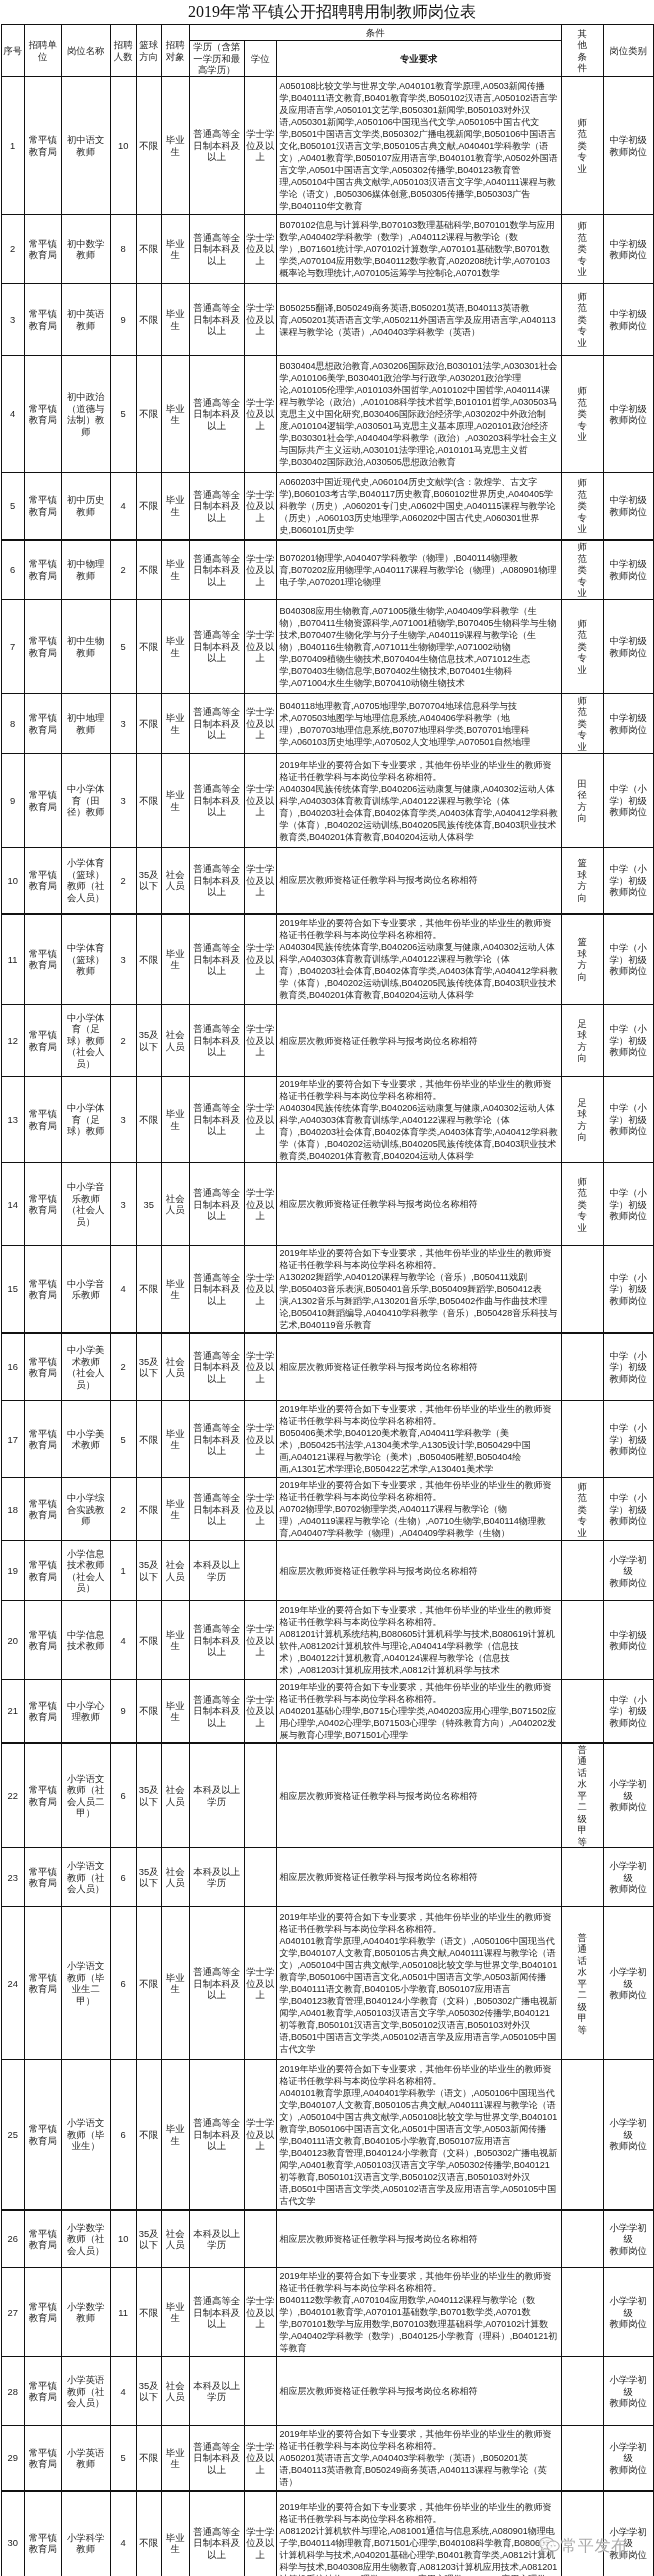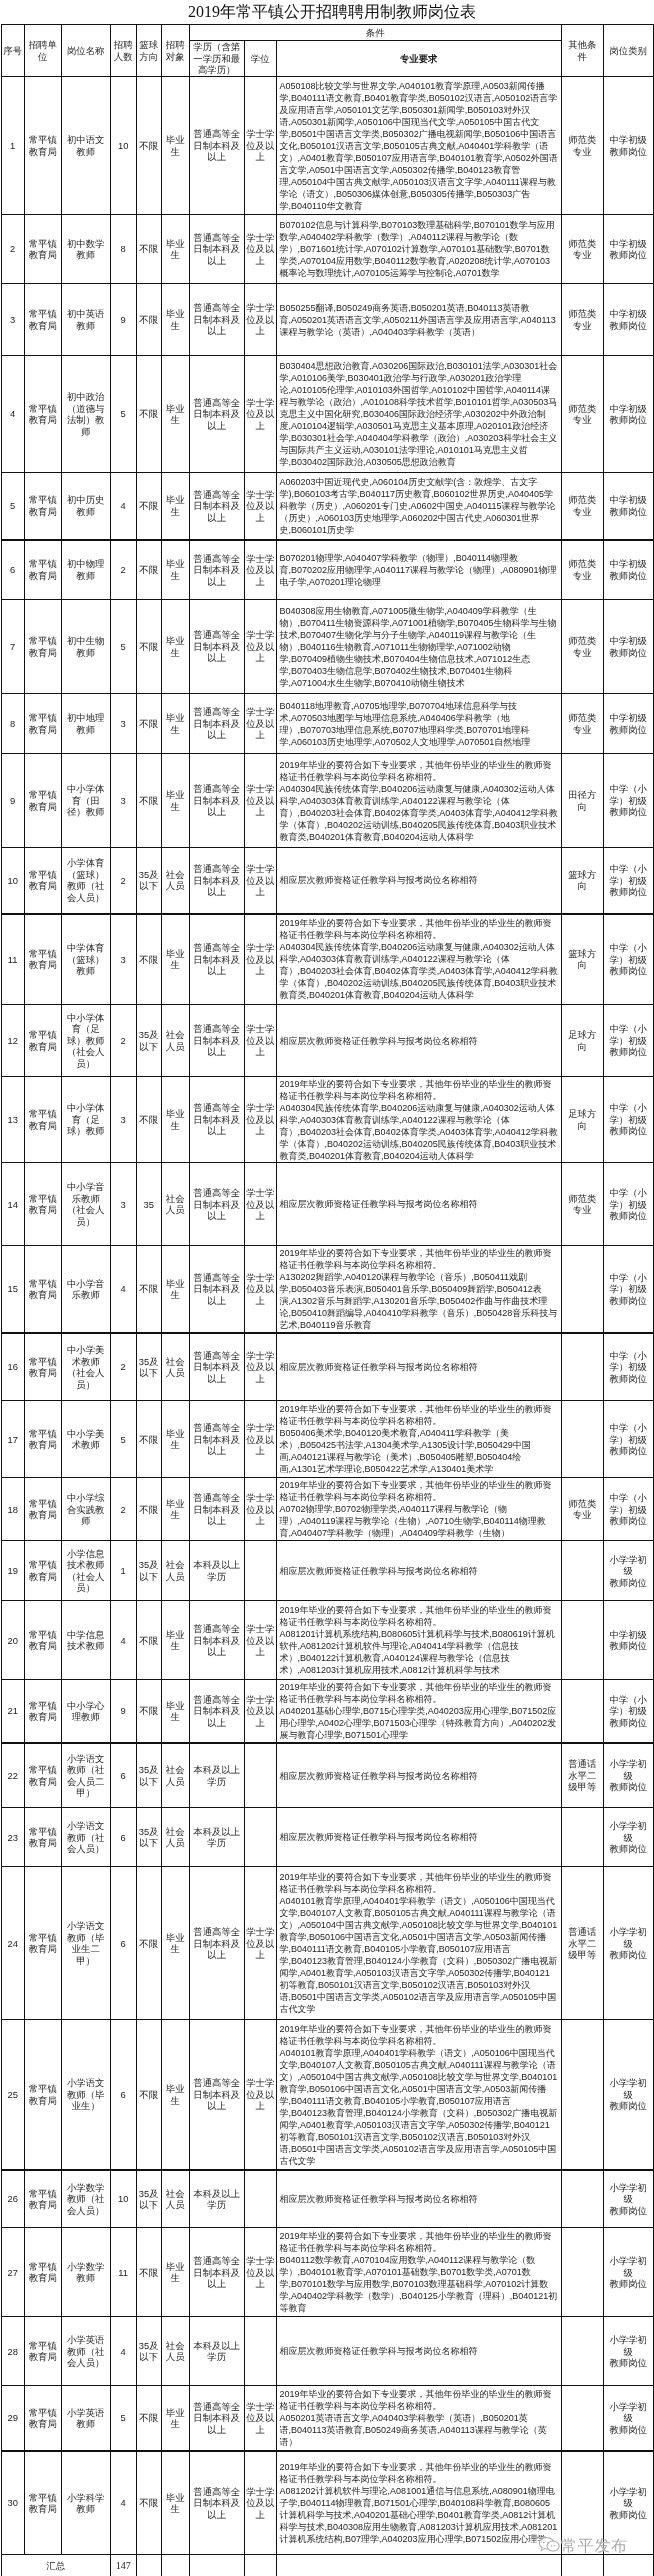--- a/index.html
+++ b/index.html
@@ -23,21 +23,21 @@
   .grid .c-seq { padding: 0 1.4px; }
   .grid .c-unit { padding: 0 2.9px; }
   .grid .c-pos { padding: 0 2.9px; }
   .grid .c-cnt { padding: 0 1.4px; }
   .grid .c-age { padding: 0 1.4px; }
   .grid .c-tgt { padding: 0 2.9px; }
   .grid .c-edu { padding: 0 2.9px; }
   .grid .c-deg { padding: 0 1.4px; margin-left: 46px; }
   .grid .c-maj { padding: 0.7px 2.9px; text-align: left; font-size: 9px; line-height: 12px; white-space: pre-line; }
   .grid th.c-maj { text-align: center; font-size: 9.4px; font-weight: bold; }
-  .grid .c-oth { padding: 0 3px; }
+  .grid .c-oth { padding: 0 12px; }
   .grid .c-cat { padding: 0 2.9px; white-space: pre-line; }
   .grid thead tr.h1 { height: 16px; }
   .grid thead tr.h2 { height: 36px; }
   .grid tfoot tr { height: 22px; }
   .grid tfoot .total { font-weight: normal; font-family: "Liberation Serif", serif; font-size: 10px; }
 
   
   #rows-body tr:nth-child(1){height:138px}
   #rows-body tr:nth-child(2){height:69px}
   #rows-body tr:nth-child(3){height:72px}

